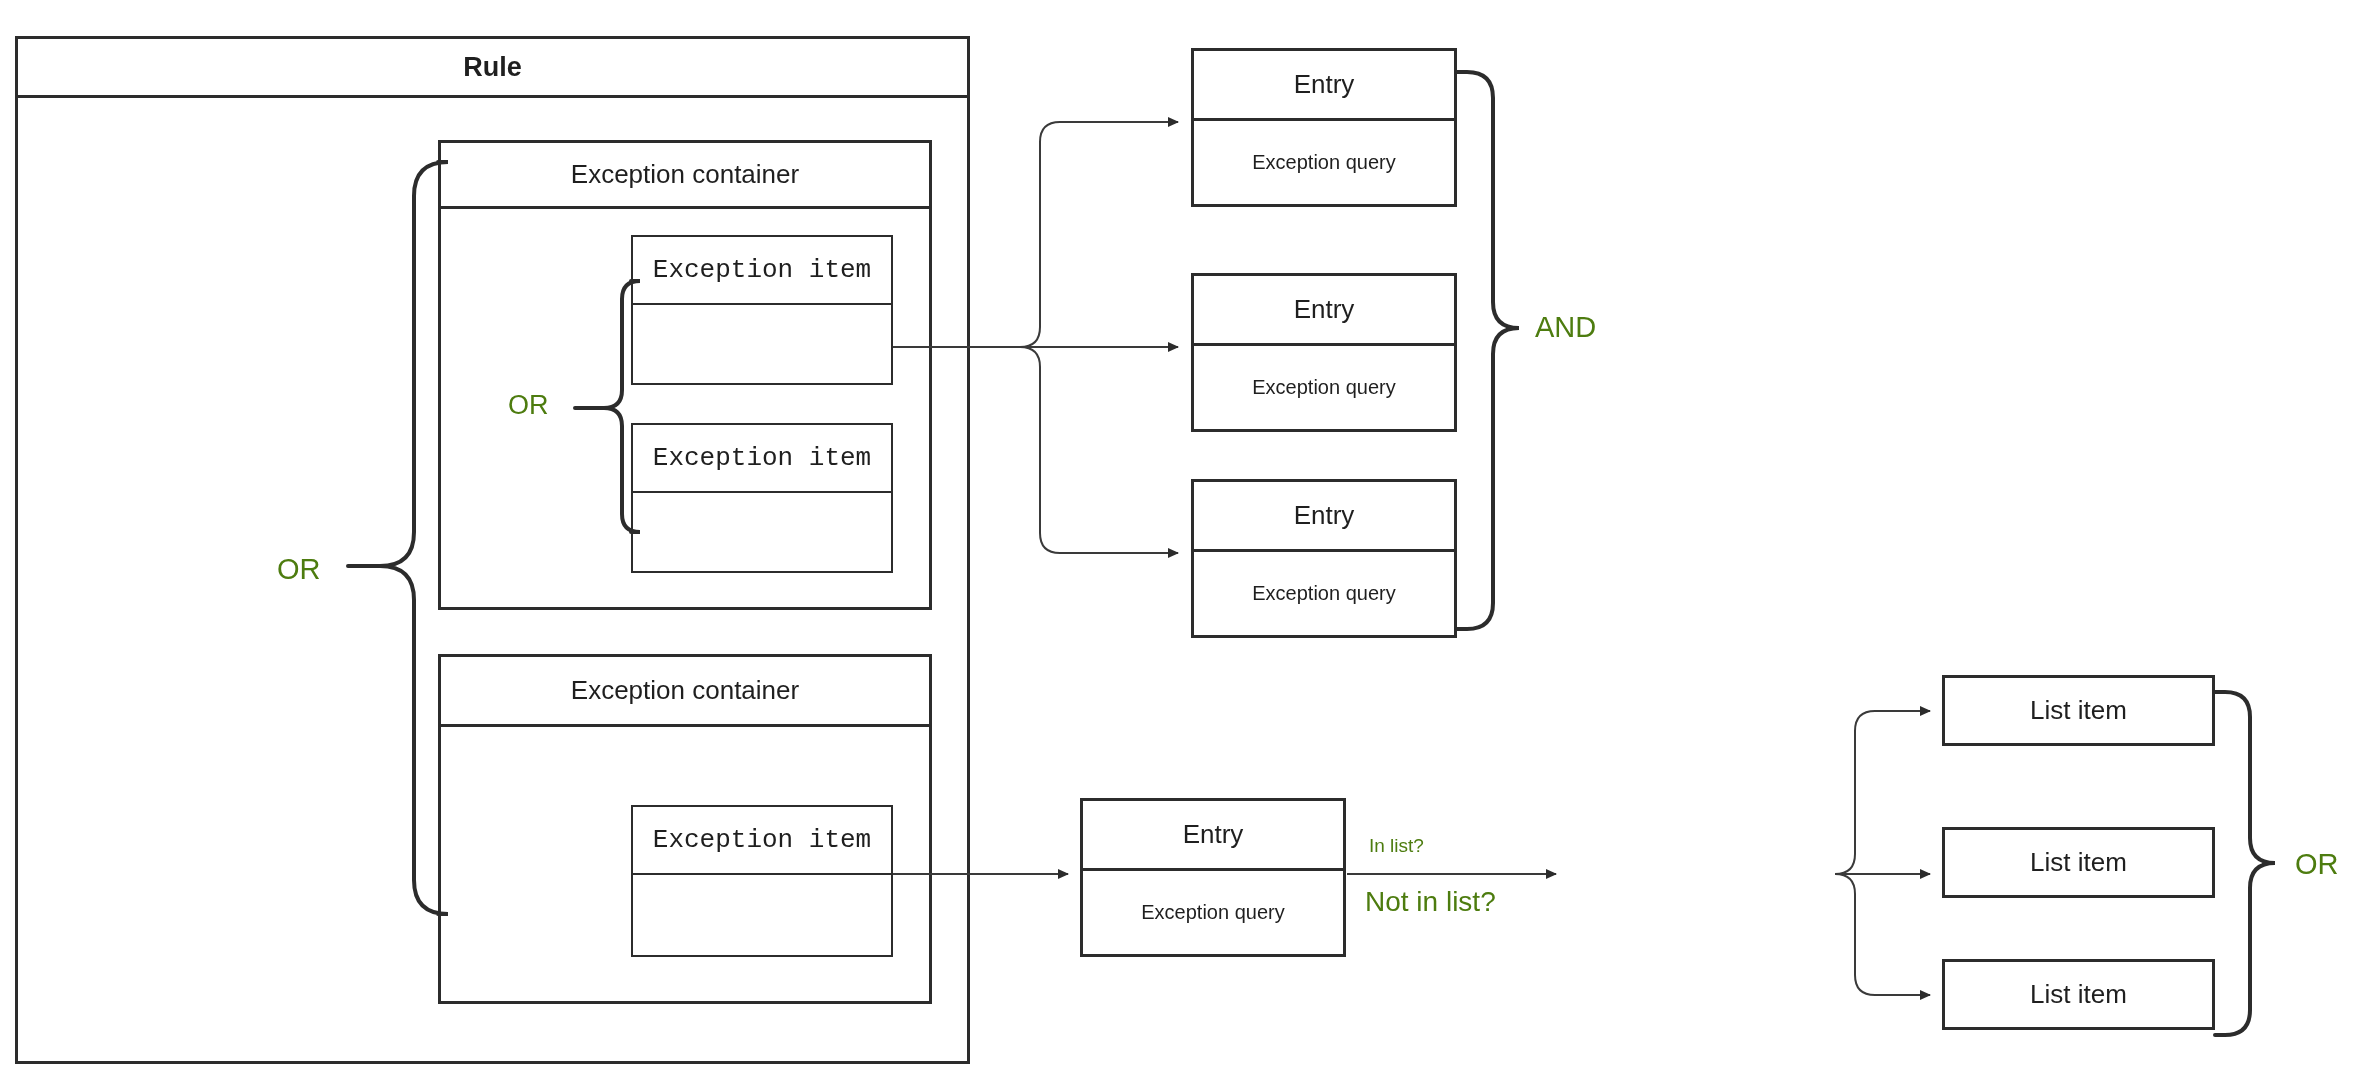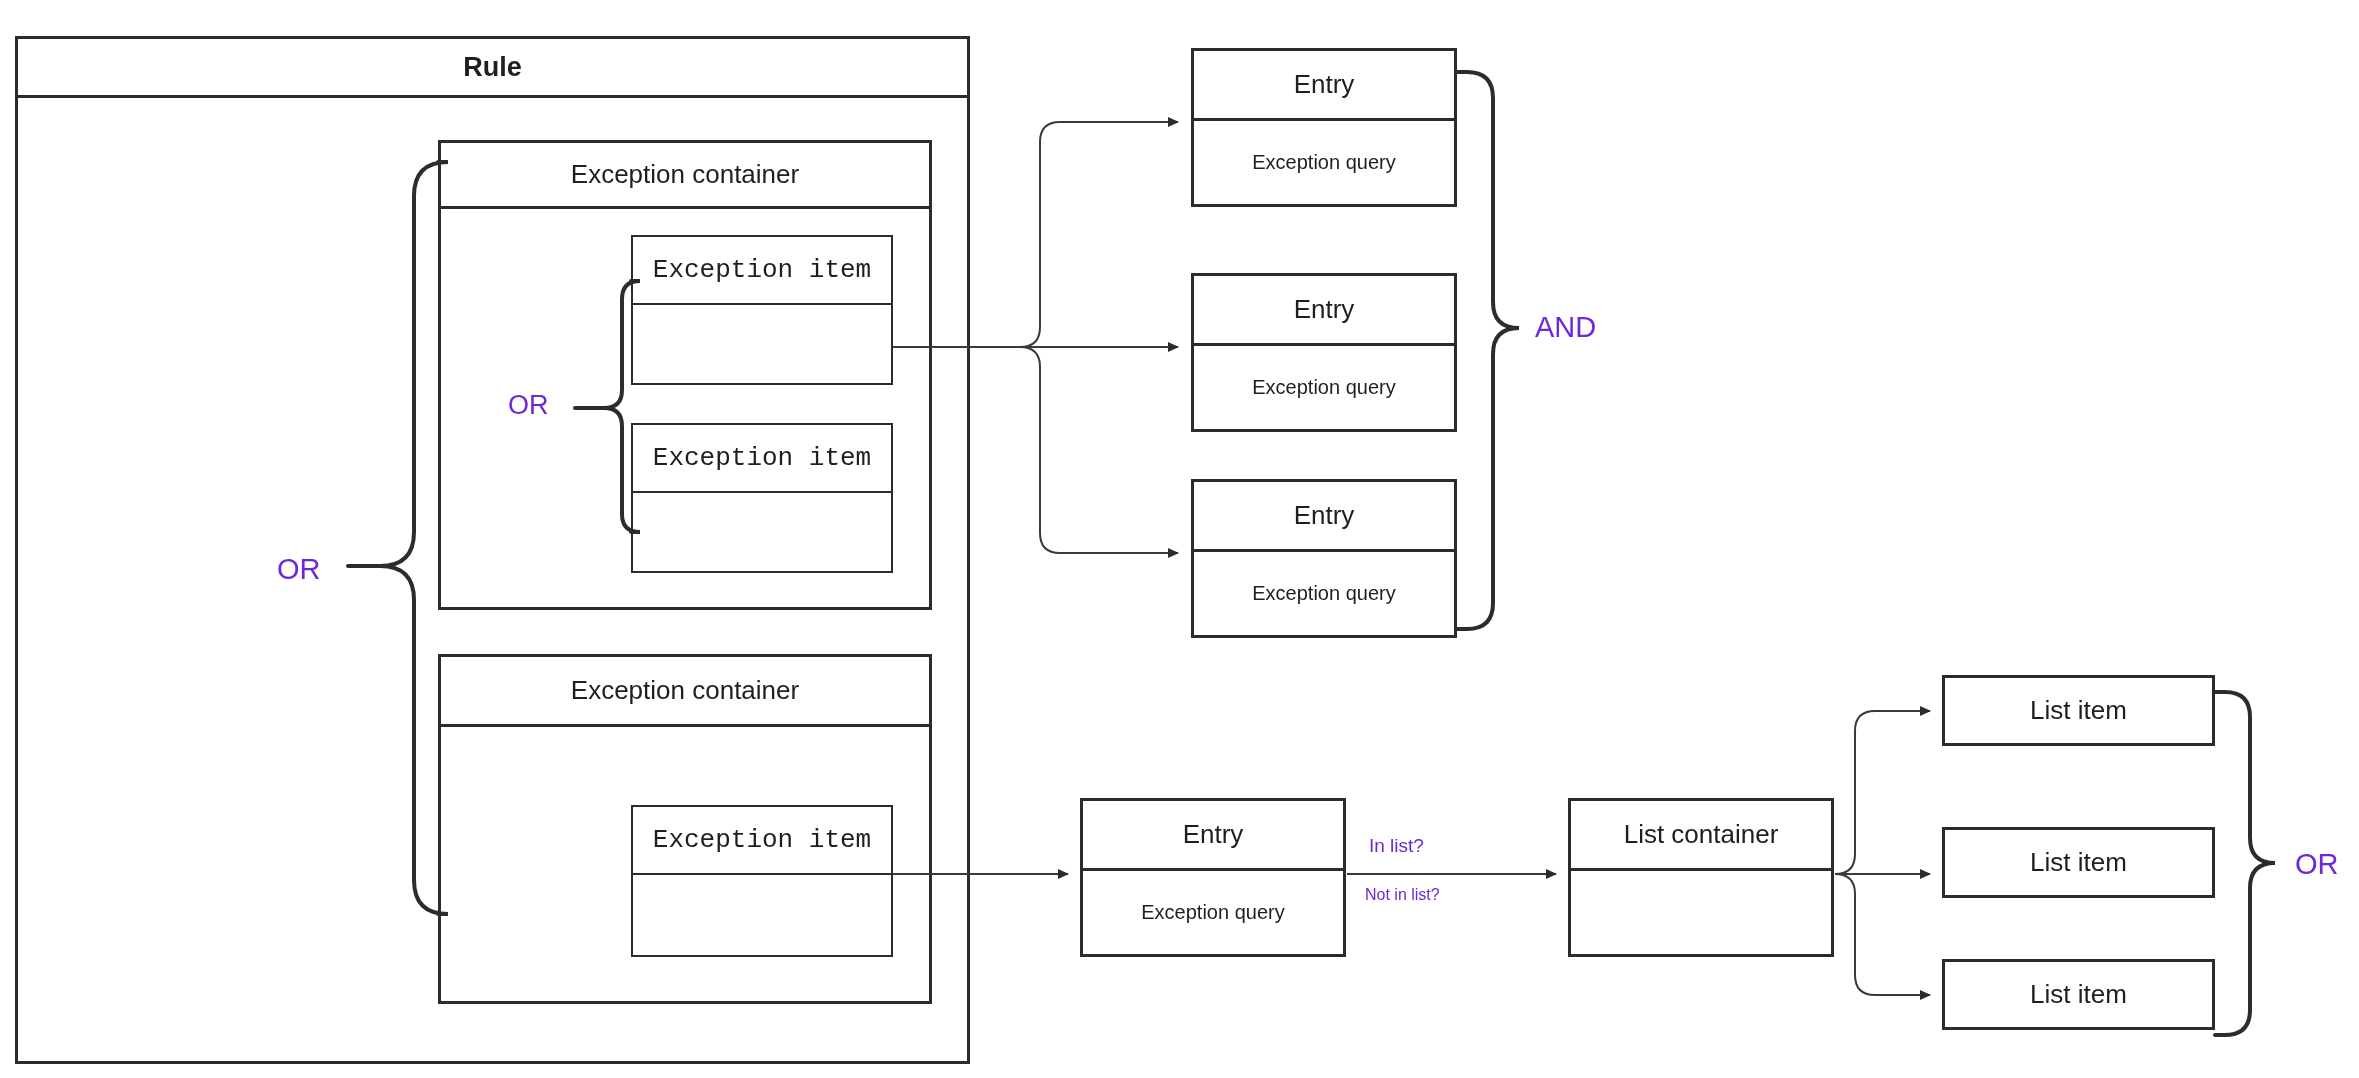--- a/index.html
+++ b/index.html
@@ -40,21 +40,21 @@
     left: 0; right: 0;
     box-sizing: border-box;
     display: flex;
     align-items: center;
     justify-content: center;
     color: #1f1f1f;
     white-space: nowrap;
   }
   .lbl {
     position: absolute;
-    color: #6d28d9;
+    color: #4d7c0f;
     white-space: nowrap;
   }
   svg.overlay {
     position: absolute;
     left: 0; top: 0;
     width: 2359px;
     height: 1078px;
     pointer-events: none;
   }
 </style>
@@ -146,32 +146,24 @@
       <span>Entry</span>
     </div>
     <div class="body-cell" style="top:70px; bottom:0; font-size:20px;">
       <span>Exception query</span>
     </div>
   </div>
 
   <div class="lbl" style="left:1369px; top:821px; font-size:19px;">
     <span>In list?</span>
   </div>
-  <div class="lbl" style="left:1365px; top:872px; font-size:16px;">
+  <div class="lbl" style="left:1365px; top:872px; font-size:28px;">
     <span>Not in list?</span>
   </div>
 
-  <div class="box" style="left:1568px; top:784px; width:266px; height:159px;">
-    <div class="hdr" style="height:70px; font-size:26px;">
-      <span>List container</span>
-    </div>
-    <div class="body-cell" style="top:70px; bottom:0; font-size:20px;">
-      <span></span>
-    </div>
-  </div>
 
   <div class="box" style="left:1942px; top:661px; width:273px; height:71px;
               display:flex; align-items:center; justify-content:center; font-size:26px; color:#1f1f1f;">
     <span>List item</span>
   </div>
   <div class="box" style="left:1942px; top:813px; width:273px; height:71px;
               display:flex; align-items:center; justify-content:center; font-size:26px; color:#1f1f1f;">
     <span>List item</span>
   </div>
   <div class="box" style="left:1942px; top:945px; width:273px; height:71px;

